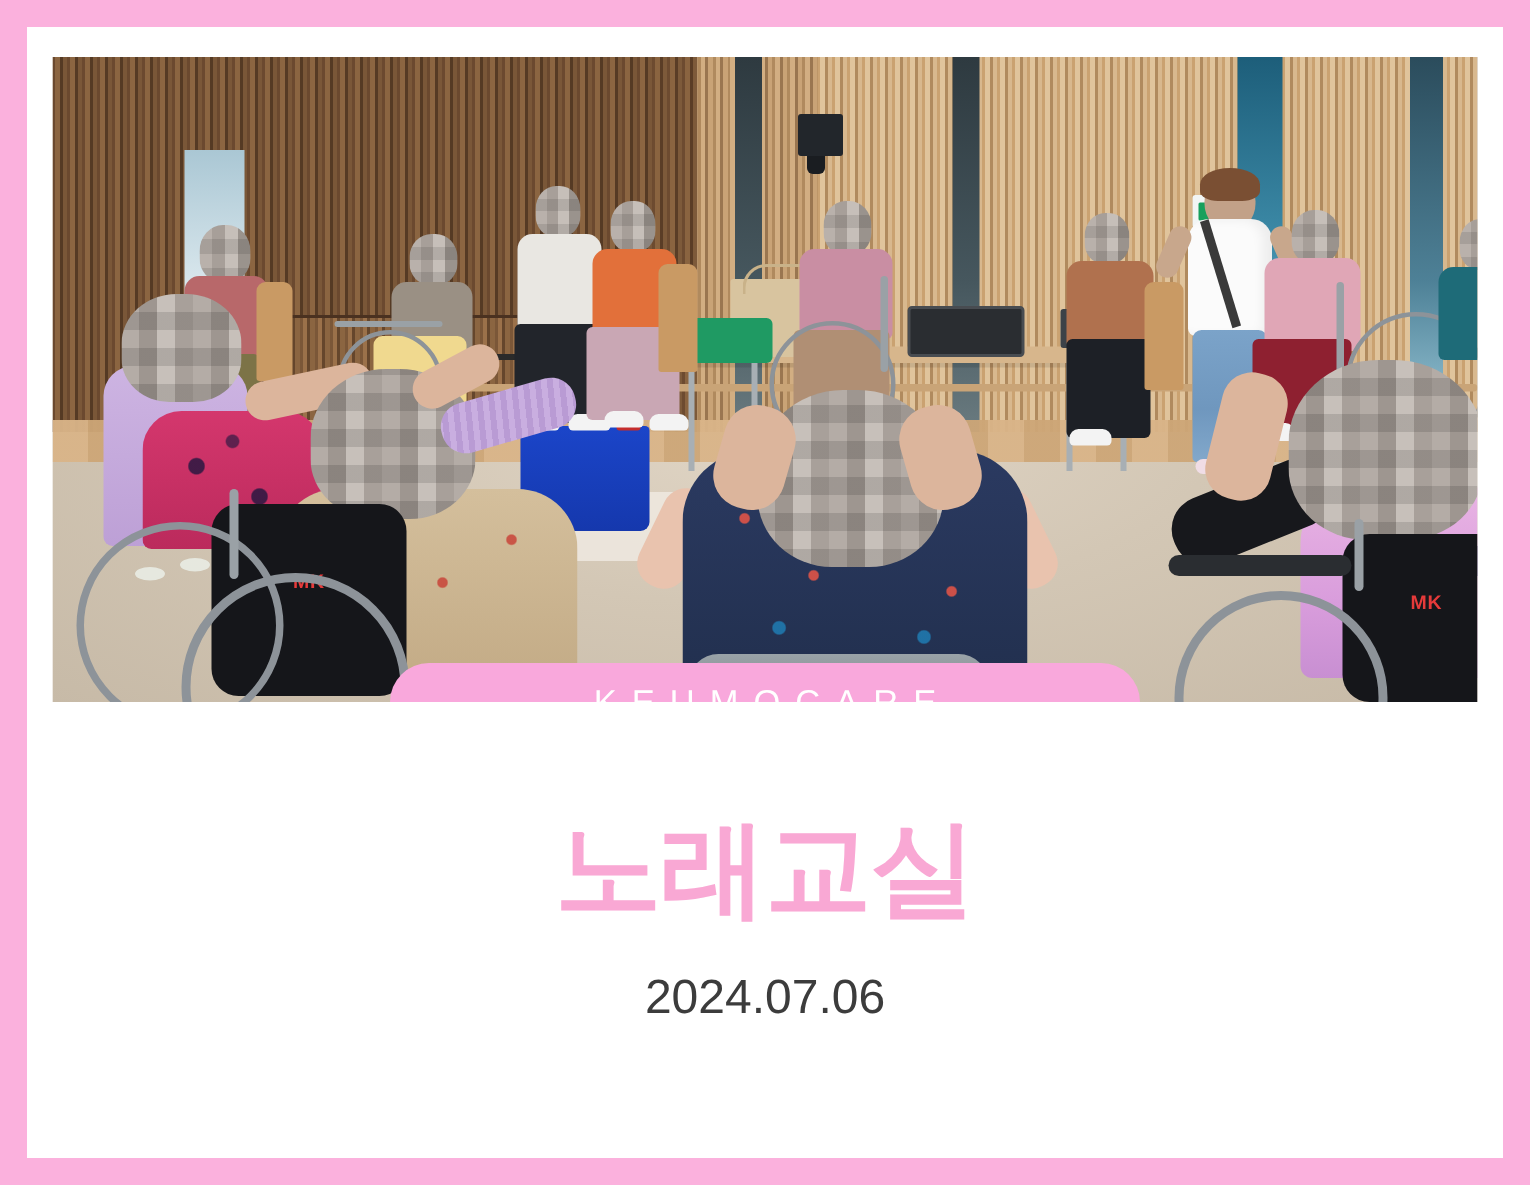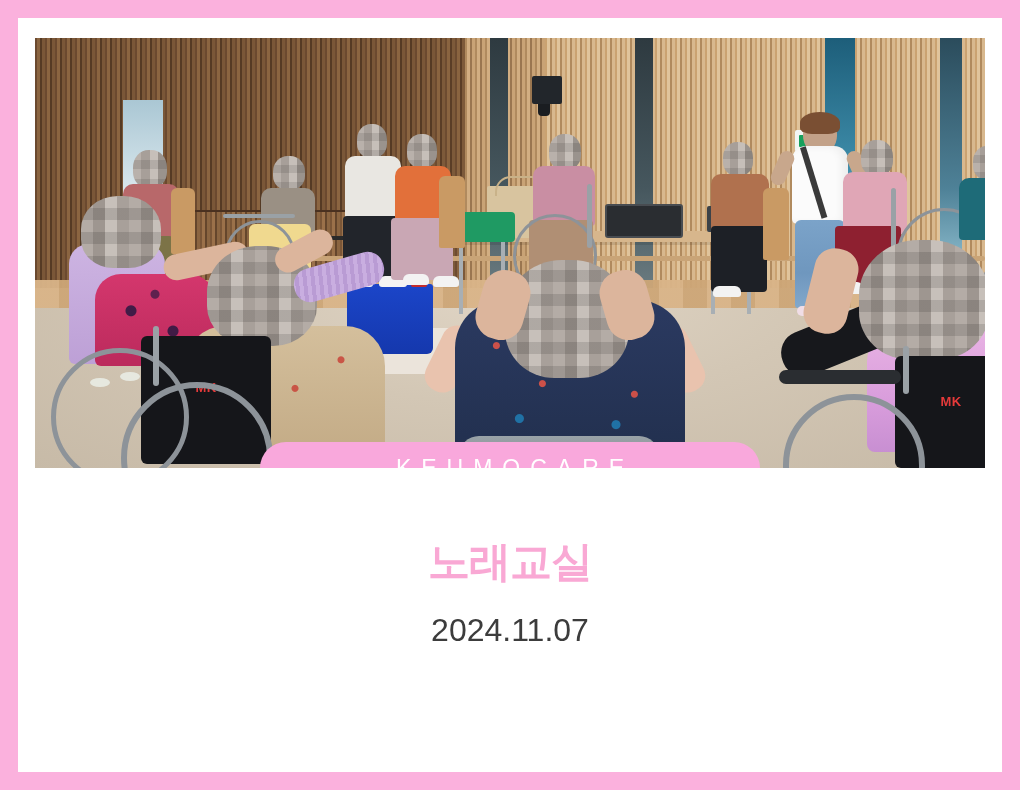--- a/index.html
+++ b/index.html
@@ -422,21 +422,21 @@
   }
   .arm-skin {
     position: absolute;
     background: #dcb59c;
     border-radius: 14px;
   }
 
   .wc-bag {
     position: absolute;
     background: #15161a;
-    border-radius: 6px;
+    border-radius: 18px;
   }
   .wc-bag .mk {
     position: absolute;
     left: 50%; top: 34%;
     transform: translateX(-50%);
     color: #e53a3a;
     font-weight: bold;
     font-size: 13px;
     letter-spacing: .5px;
     font-family: "Liberation Sans", sans-serif;
@@ -481,21 +481,21 @@
   .subtitle {
     font-size: 38px;
     color: #3c3c3c;
     letter-spacing: -0.5px;
     font-weight: 400;
     line-height: 1.25;
     font-family: "DejaVu Sans", "Liberation Sans", sans-serif;
   }
   .maintitle {
     margin-top: 16px;
-    font-size: 42px;
+    font-size: 71px;
     color: #f9a8d4;
     font-weight: bold;
     letter-spacing: -1px;
     line-height: 1.15;
     font-family: "DejaVu Sans", "Liberation Sans", sans-serif;
   }
   .date {
     margin-top: 26px;
     font-size: 32px;
     color: #3c3c3c;
@@ -686,17 +686,17 @@
 
       </div>
 
       <div class="badge">
         <span class="badge-text">KEUMOCARE</span>
       </div>
     </div>
 
     <div class="textblock">
       <div class="maintitle">노래교실</div>
-      <div class="date">2024.11.07</div>
+      <div class="date">2024.07.06</div>
     </div>
 
   </div>
 </div>
 
 </body></html>

